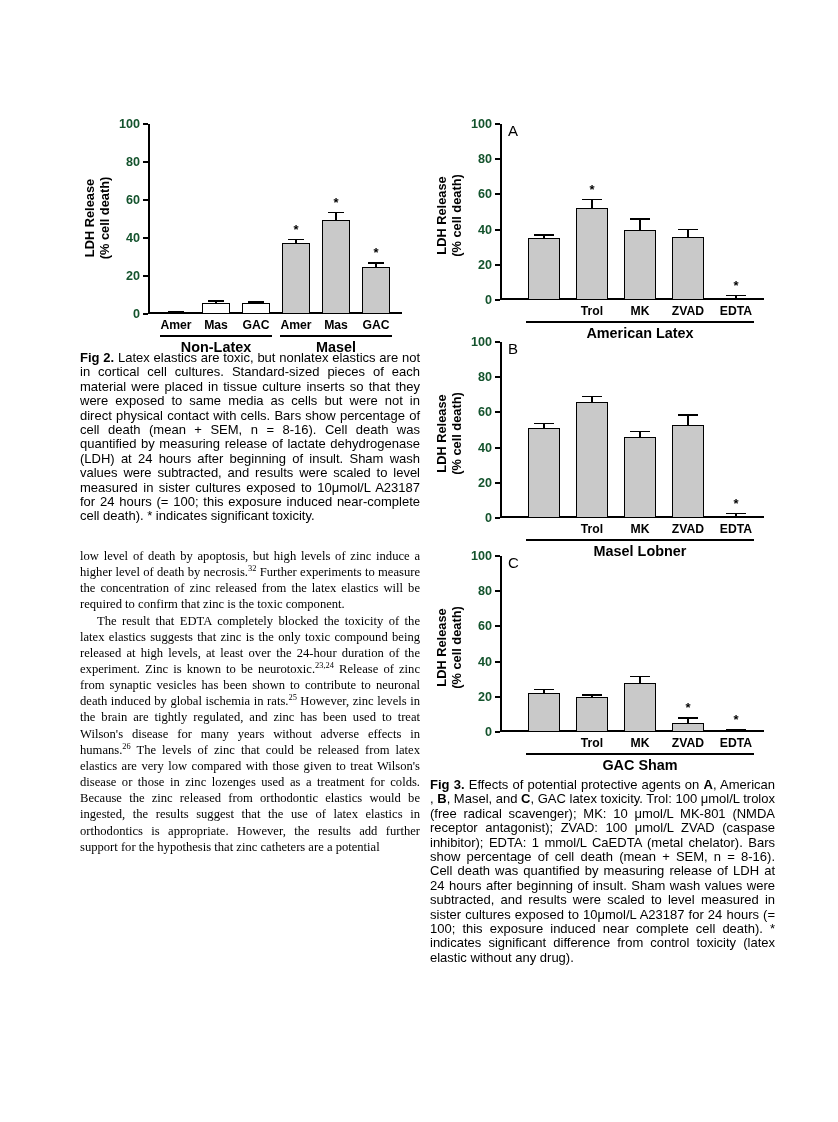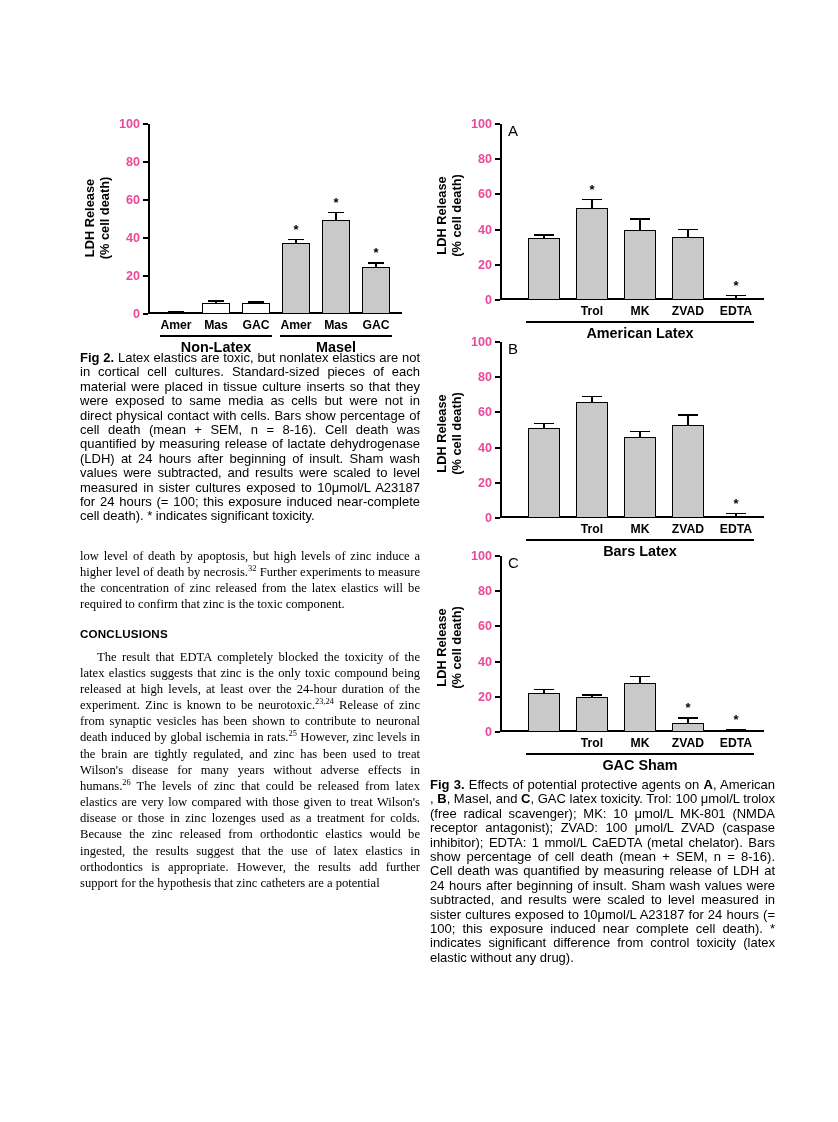--- a/index.html
+++ b/index.html
@@ -125,21 +125,21 @@
     background: #000;
   }
   .ticklabel {
     position: absolute;
     right: 100%;
     margin-right: 8px;
     transform: translateY(-50%);
     font-size: 12.6px;
     font-weight: bold;
     white-space: nowrap;
-    color: #ec4899;
+    color: #14532d;
   }
   .ylabel {
     position: absolute;
     transform-origin: 0 0;
     transform: rotate(-90deg);
     font-size: 12.8px;
     font-weight: bold;
     text-align: center;
     line-height: 15px;
     white-space: nowrap;
@@ -258,21 +258,20 @@
         </div>
     </div>
 
     <div class="caption" style="margin-top:18px;">
       <span class="cap-lbl">Fig 2.</span><span> Latex elastics are toxic, but nonlatex elastics are not in cortical cell cultures. Standard-sized pieces of each material were placed in tissue culture inserts so that they were exposed to same media as cells but were not in direct physical contact with cells. Bars show percentage of cell death (mean + SEM, n = 8-16). Cell death was quantified by measuring release of lactate dehydrogenase (LDH) at 24 hours after beginning of insult. Sham wash values were subtracted, and results were scaled to level measured in sister cultures exposed to 10μmol/L A23187 for 24 hours (= 100; this exposure induced near-complete cell death). * indicates significant toxicity.</span>
     </div>
 
     <div class="bodytext" style="margin-top:24px;">
       <p><span>low level of death by apoptosis, but high levels of zinc induce a higher level of death by necrosis.</span><sup>32</sup><span> Further experiments to measure the concentration of zinc released from the latex elastics will be required to confirm that zinc is the toxic component.</span></p>
 
-      <div class="sec-head">CONCLUSIONS</div>
 
       <p class="indent"><span>The result that EDTA completely blocked the toxicity of the latex elastics suggests that zinc is the only toxic compound being released at high levels, at least over the 24-hour duration of the experiment. Zinc is known to be neurotoxic.</span><sup>23,24</sup><span> Release of zinc from synaptic vesicles has been shown to contribute to neuronal death induced by global ischemia in rats.</span><sup>25</sup><span> However, zinc levels in the brain are tightly regulated, and zinc has been used to treat Wilson's disease for many years without adverse effects in humans.</span><sup>26</sup><span> The levels of zinc that could be released from latex elastics are very low compared with those given to treat Wilson's disease or those in zinc lozenges used as a treatment for colds. Because the zinc released from orthodontic elastics would be ingested, the results suggest that the use of latex elastics in orthodontics is appropriate. However, the results add further support for the hypothesis that zinc catheters are a potential</span></p>
     </div>
   </div>
 
   <div class="col-right">
 
     <div class="chart" id="chart-fig3A" style="height:218px;">
       <div class="ylabel" style="left:4px; top:180px; width:165px;">
         <span>LDH Release</span><br>
@@ -355,21 +354,21 @@
           <div class="bar gray" style="left: 172px; width: 32px; height: 93.28px;"></div>
           <div class="errbar" style="left: 187.25px; top: 72.16px; height: 10.56px;"></div>
           <div class="errcap" style="left: 178.4px; width: 19.2px; top: 72.16px;"></div>
           <div class="xlab" style="left: 188px; top: 180px;">ZVAD</div>
           <div class="bar gray" style="left: 220px; width: 32px; height: 1.76px;"></div>
           <div class="errbar" style="left: 235.25px; top: 170.72px; height: 3.52px;"></div>
           <div class="errcap" style="left: 226.4px; width: 19.2px; top: 170.72px;"></div>
           <div class="star" style="left: 236px; top: 157.72px;">*</div>
           <div class="xlab" style="left: 236px; top: 180px;">EDTA</div>
           <div class="grouprule" style="left: 26px; width: 228px; top: 197px;"></div>
-          <div class="grouplabel" style="left: 140px; top: 201px;">Bars Latex</div>
+          <div class="grouplabel" style="left: 140px; top: 201px;">Masel Lobner</div>
         </div>
     </div>
 
     <div class="chart" id="chart-fig3C" style="height:216px;">
       <div class="ylabel" style="left:4px; top:180px; width:165px;">
         <span>LDH Release</span><br>
         <span>(% cell death)</span>
       </div>
       <div class="panel-letter" style="left:78px; top:4px;">C</div>
       <div class="plot" id="plot-fig3C" style="left:70px; top:6px; width:262px; height:176px;">

